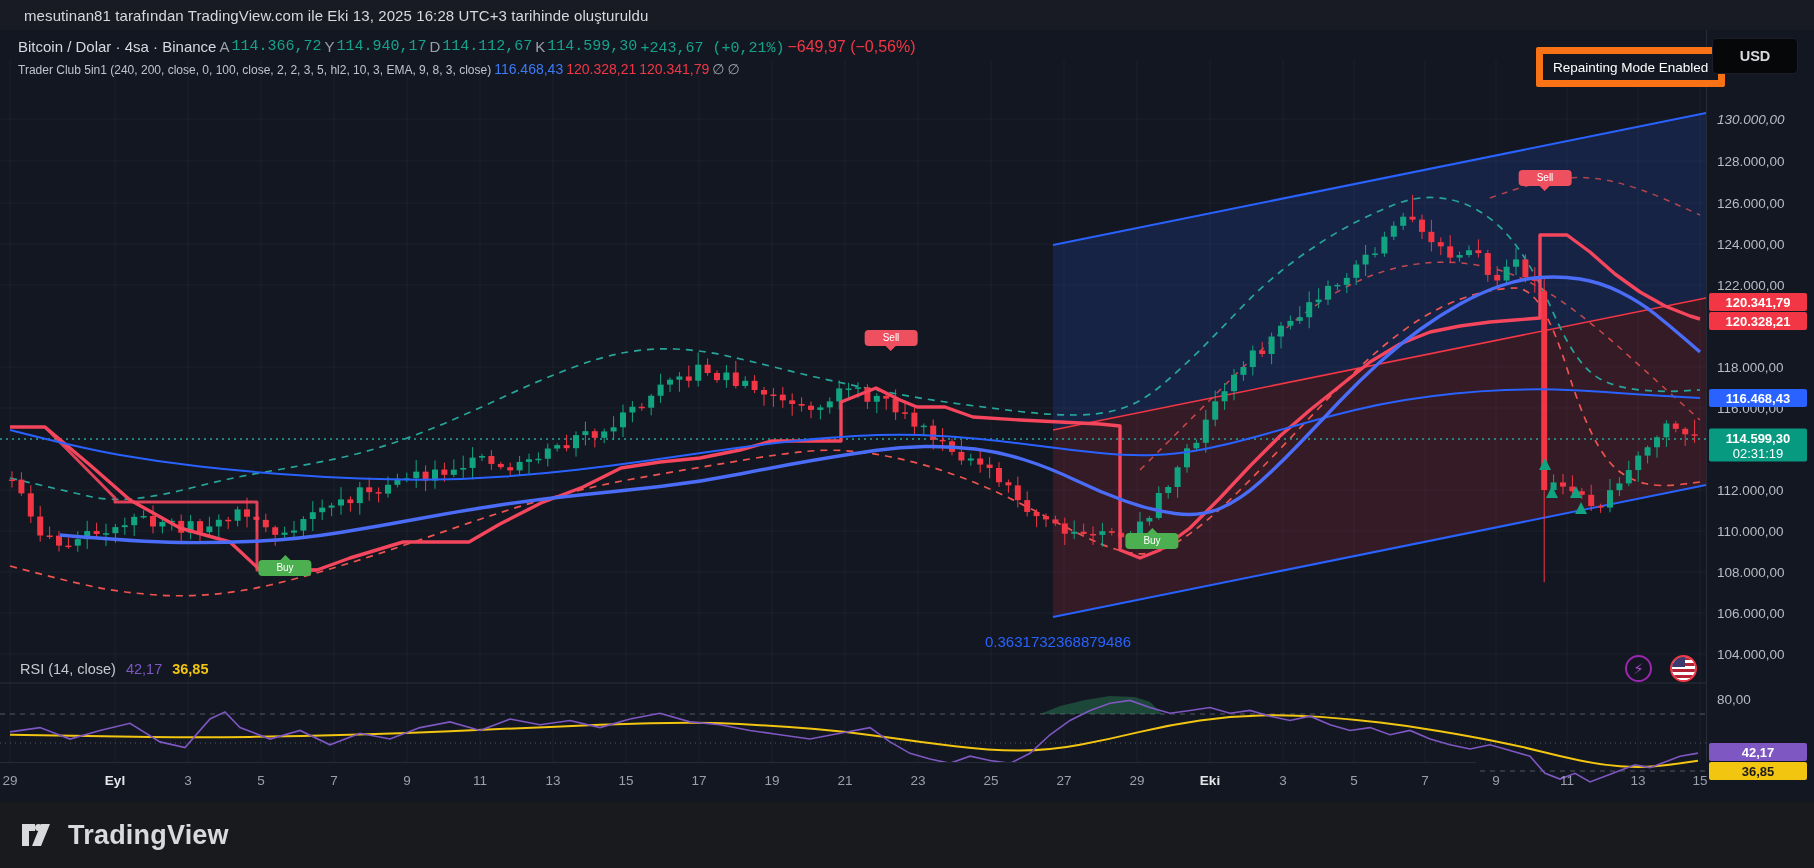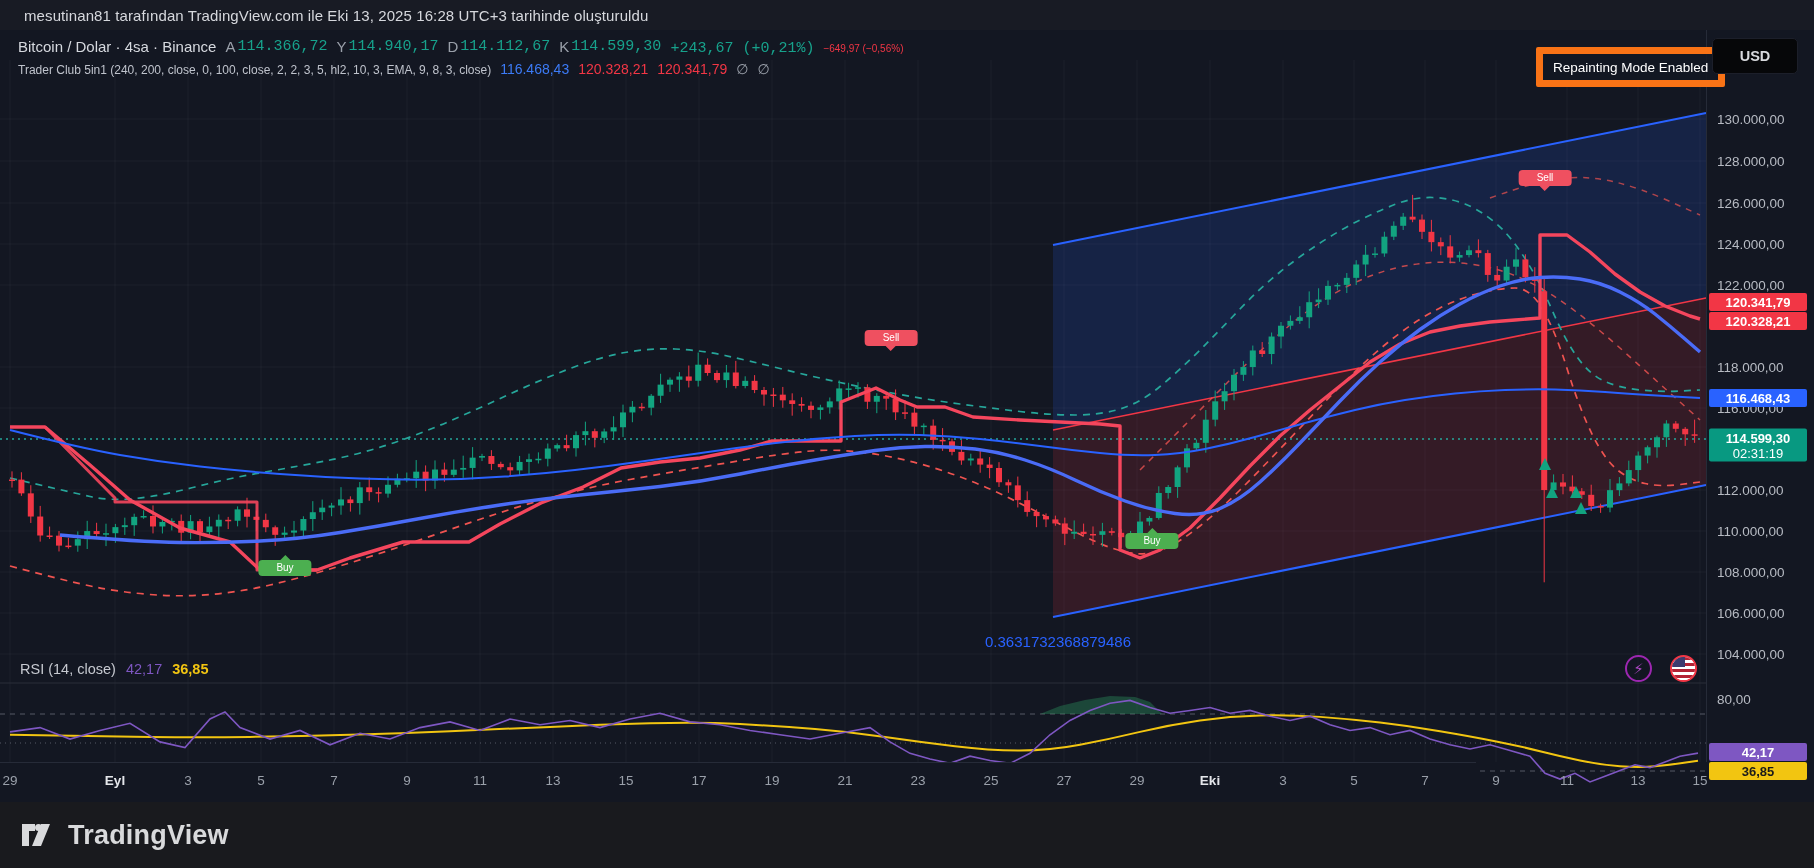--- a/index.html
+++ b/index.html
@@ -7,26 +7,26 @@
   #stage{position:relative;width:1814px;height:868px;background:#131722;}
   
   .topbar{position:absolute;left:0;top:0;width:1814px;height:30px;background:#181b24;
     display:flex;align-items:center;padding-left:24px;box-sizing:border-box;}
   .topbar span{color:#d6d8dd;font-size:15px;letter-spacing:.1px;}
   
   .chartArea{position:absolute;left:0;top:30px;width:1814px;height:772px;background:#131722;}
   #chartSvg{position:absolute;left:0;top:0;}
   
   .legend{position:absolute;left:18px;top:8px;z-index:5;pointer-events:none;}
-  .lgRow{display:flex;align-items:baseline;gap:9px;white-space:nowrap;margin-bottom:4px;}
+  .lgRow{display:flex;align-items:baseline;gap:3px;white-space:nowrap;margin-bottom:4px;}
   .lgRow .title{color:#d6d9df;font-size:15px;}
   .lgRow .dim{color:#9aa0aa;font-size:15px;}
   .lgRow .dim2{color:#bfc3cc;font-size:12px;}
   .lgRow .up{color:#17a28c;font-size:15px;font-family:Liberation Mono, monospace;}
-  .lgRow .down{color:#f23645;font-size:10px;}
+  .lgRow .down{color:#f23645;font-size:16px;}
   .lgRow .blue{color:#3c7bf7;font-size:15px;}
   .lgRow.second .up,.lgRow.second .down,.lgRow.second .blue,.lgRow.second .dim{font-size:14px;}
   .pair{display:inline-flex;gap:2px;}
   
   .repaintBtn{position:absolute;left:1536px;top:17px;height:26px;padding:0 10px;background:rgba(19,23,34,.85);
     border:7px solid #f97316;border-radius:2px;color:#fff;font-size:13.5px;display:flex;align-items:center;z-index:6;cursor:pointer;}
   .usdBtn{position:absolute;left:1712px;top:8px;width:84px;height:34px;background:#060709;border:1px solid #1c1f2a;
     border-radius:5px;color:#d8dade;font-size:14.5px;font-weight:bold;display:flex;align-items:center;justify-content:center;z-index:7;cursor:pointer;}
   
   .priceAxis{position:absolute;left:1706px;top:0;width:108px;height:732px;border-left:1px solid #262b38;z-index:4;}
@@ -549,21 +549,21 @@
           <span class="down">120.341,79</span>
           <span class="dim">∅</span>
           <span class="dim">∅</span>
         </div>
     </div>
 
     <div class="repaintBtn">Repainting Mode Enabled</div>
     <div class="usdBtn">USD</div>
 
     <div class="priceAxis" id="priceAxis">
-        <div class="pLabel" style="top: 89px;">130.000,00</div>
+        <div class="pLabel" style="top: 89px; font-style: italic;">130.000,00</div>
         <div class="pLabel" style="top: 131px;">128.000,00</div>
         <div class="pLabel" style="top: 173px;">126.000,00</div>
         <div class="pLabel" style="top: 214px;">124.000,00</div>
         <div class="pLabel" style="top: 255px;">122.000,00</div>
         <div class="pLabel" style="top: 337px;">118.000,00</div>
         <div class="pLabel" style="top: 378px;">116.000,00</div>
         <div class="pLabel" style="top: 460px;">112.000,00</div>
         <div class="pLabel" style="top: 501px;">110.000,00</div>
         <div class="pLabel" style="top: 542px;">108.000,00</div>
         <div class="pLabel" style="top: 583px;">106.000,00</div>

